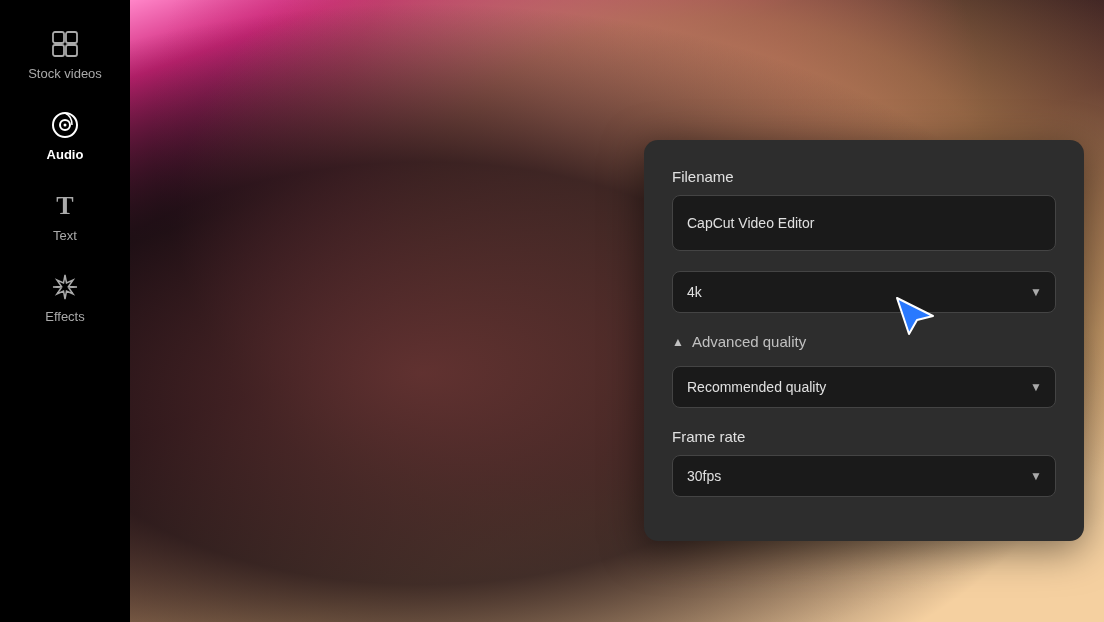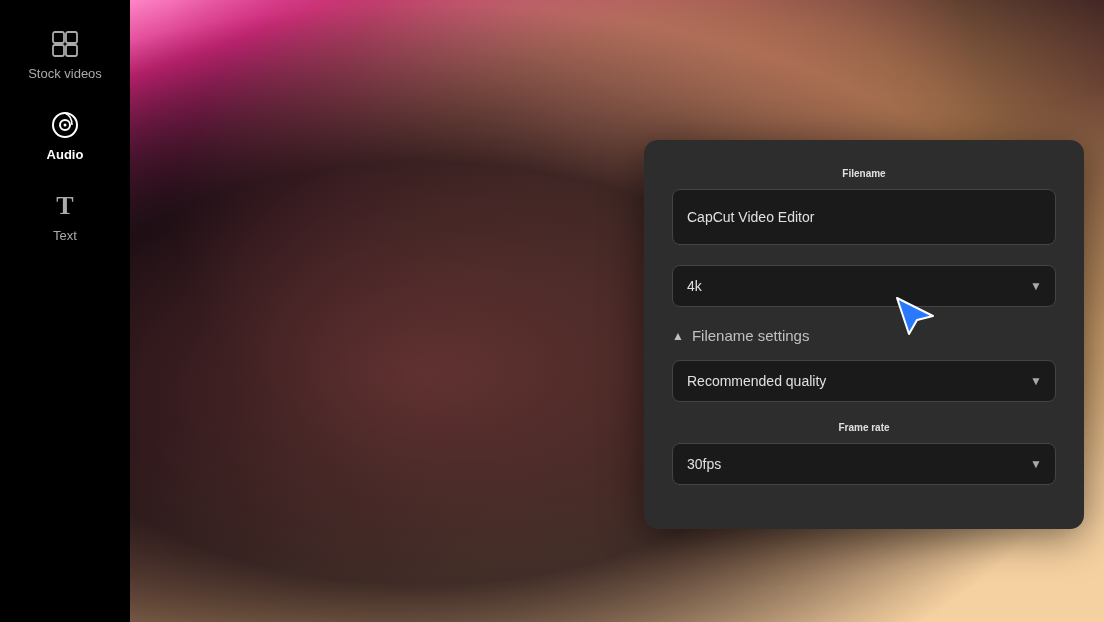--- a/index.html
+++ b/index.html
@@ -102,26 +102,25 @@
       padding: 28px 28px 24px 28px;
       box-shadow: 0 8px 40px rgba(0,0,0,0.5);
       z-index: 20;
     }
 
     .field-group {
       margin-bottom: 20px;
     }
 
     .field-label {
-      font-size: 10px;
-      font-weight: 700;
+      font-size: 15px;
+      font-weight: 400;
       color: #e0e0e0;
       margin-bottom: 10px;
       display: block;
-      text-align: center;
     }
 
     .text-input {
       width: 100%;
       background: #1a1a1a;
       border: 1px solid #444;
       border-radius: 8px;
       padding: 19px 14px;
       color: #e0e0e0;
       font-size: 14px;
@@ -216,20 +215,28 @@
       </div>
       <span class="label" style="color:#fff;font-weight:600;">Audio</span>
     </div>
 
     <div class="sidebar-item">
       <div class="icon" style="font-size:26px;color:#aaa;font-family:serif;font-weight:bold;">T</div>
       <span class="label">Text</span>
     </div>
 
 
+    <div class="sidebar-item">
+      <div class="icon">
+        <svg width="28" height="28" viewBox="0 0 28 28" fill="none" xmlns="http://www.w3.org/2000/svg">
+          <path d="M14 2 L15.5 10 L22 7 L17.5 13.5 L26 14 L17.5 14.5 L22 21 L15.5 18 L14 26 L12.5 18 L6 21 L10.5 14.5 L2 14 L10.5 13.5 L6 7 L12.5 10 Z" stroke="#aaa" stroke-width="1.5" fill="none"></path>
+        </svg>
+      </div>
+      <span class="label">Effects</span>
+    </div>
 
   </div>
 
   <div class="video-area">
     <div class="video-bg">
 
       <div style="position:absolute;inset:0;background:
         radial-gradient(ellipse at 30% 60%, rgba(90,45,45,0.9) 0%, rgba(30,15,20,0.8) 40%, transparent 70%),
         radial-gradient(ellipse at 60% 35%, rgba(210,160,100,0.85) 0%, rgba(180,130,80,0.7) 35%, transparent 65%),
         radial-gradient(ellipse at 45% 20%, rgba(255,105,180,0.8) 0%, rgba(200,50,120,0.6) 30%, transparent 55%),
@@ -250,21 +257,21 @@
             <option value="1080p">1080p</option>
             <option value="2k">2k</option>
             <option value="4k" selected="">4k</option>
           </select>
           <span class="select-arrow">▼</span>
         </div>
       </div>
 
       <div class="advanced-settings-toggle">
         <span class="chevron">▲</span>
-        <span>Filename settings</span>
+        <span>Advanced quality</span>
       </div>
 
       <div class="field-group">
         <div class="select-wrapper">
           <select class="select-field">
             <option value="recommended" selected="">Recommended quality</option>
             <option value="high">High quality</option>
             <option value="ultra">Ultra quality</option>
           </select>
           <span class="select-arrow">▼</span>

